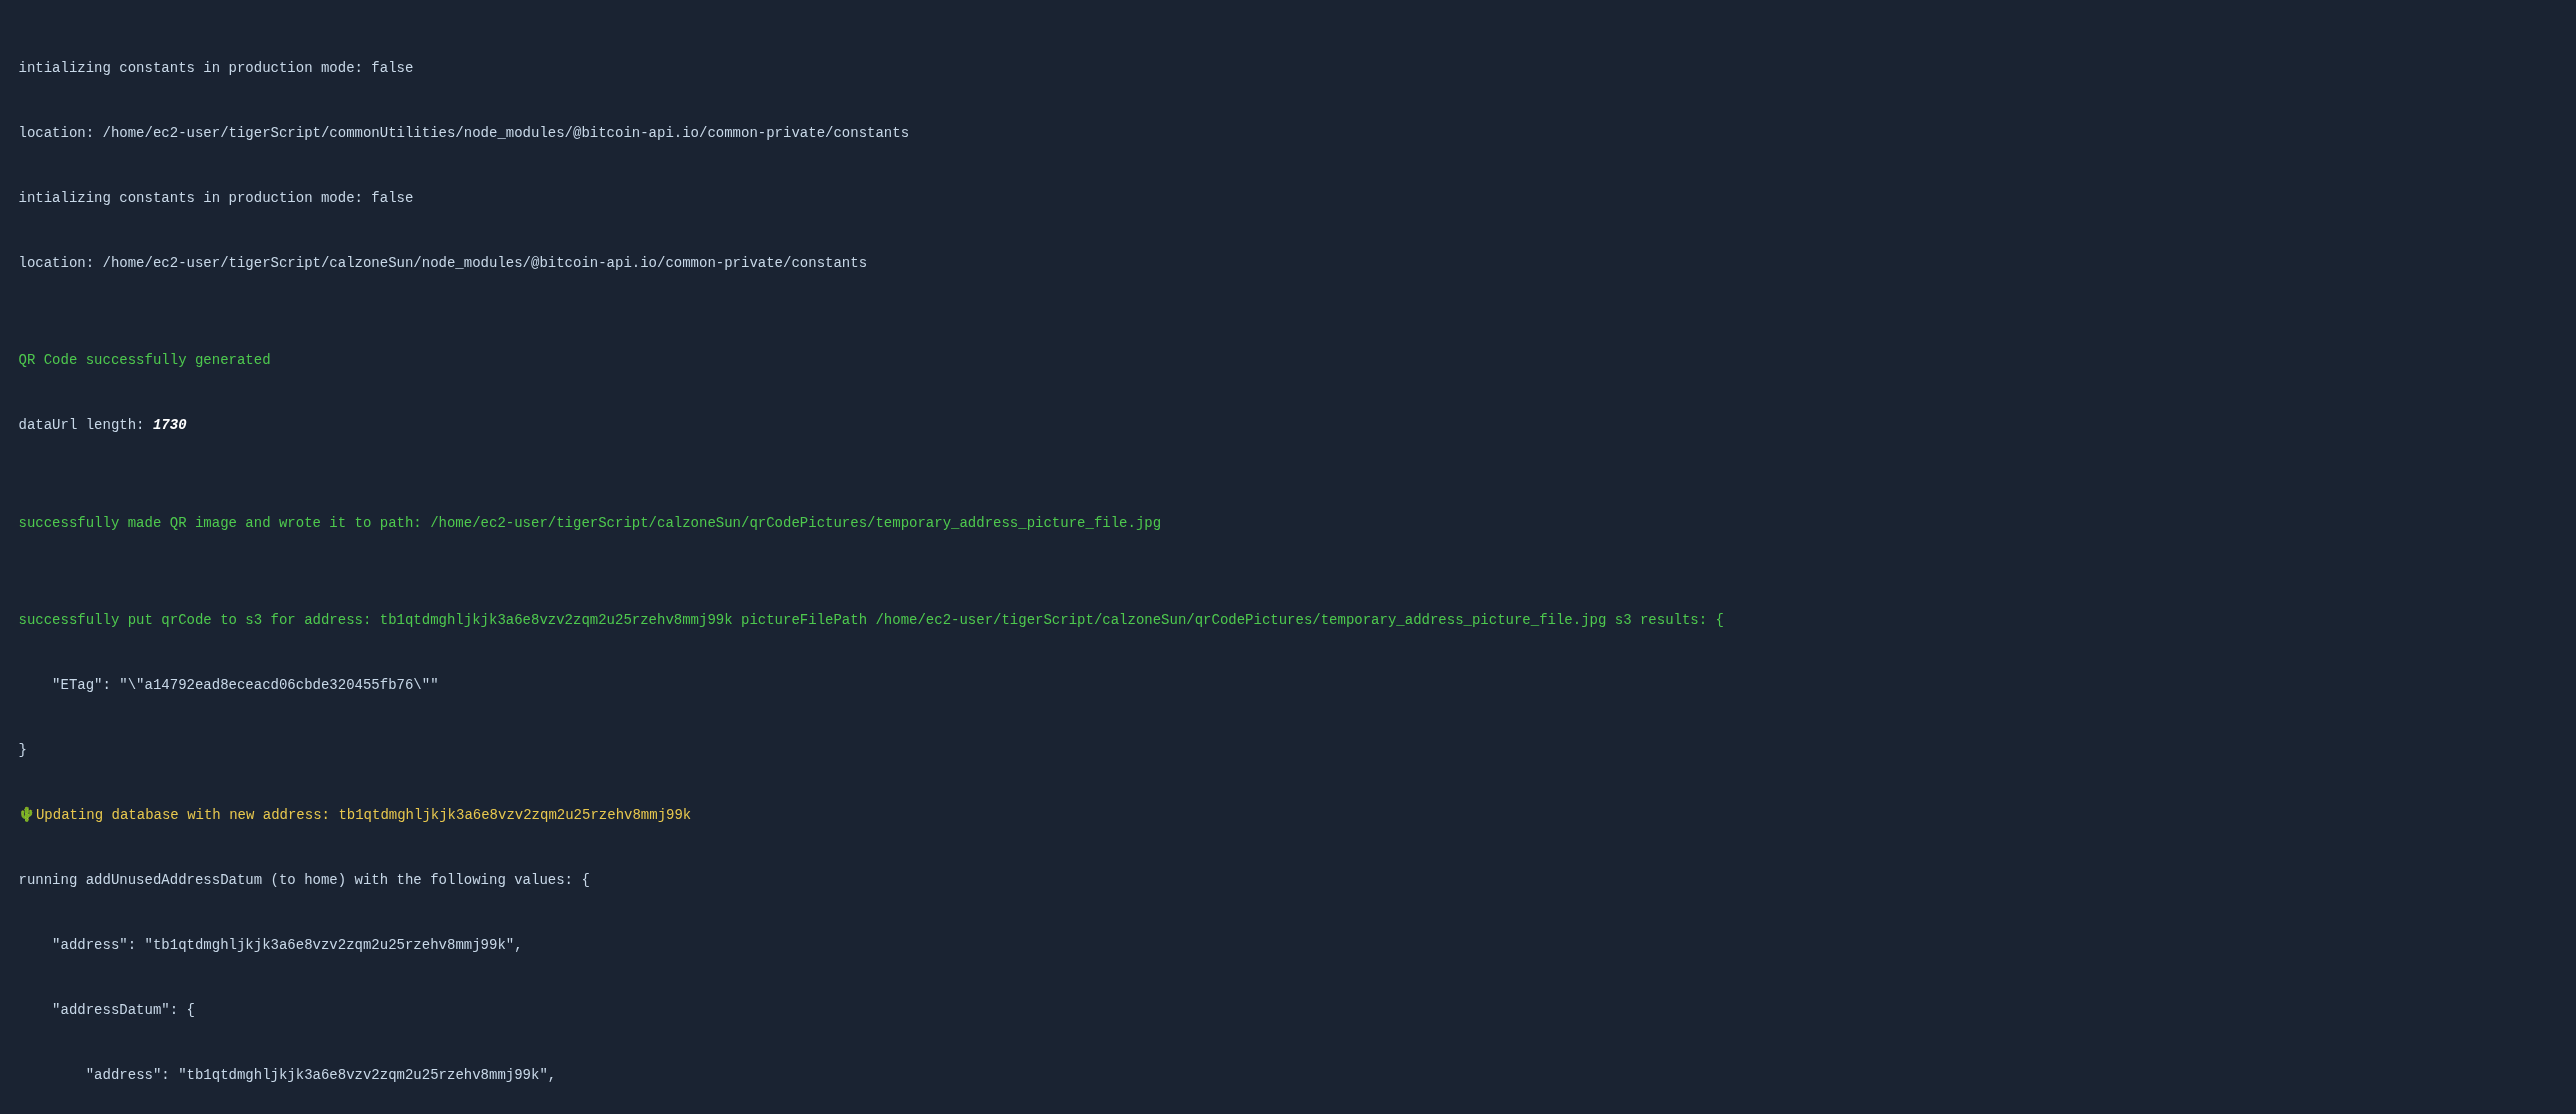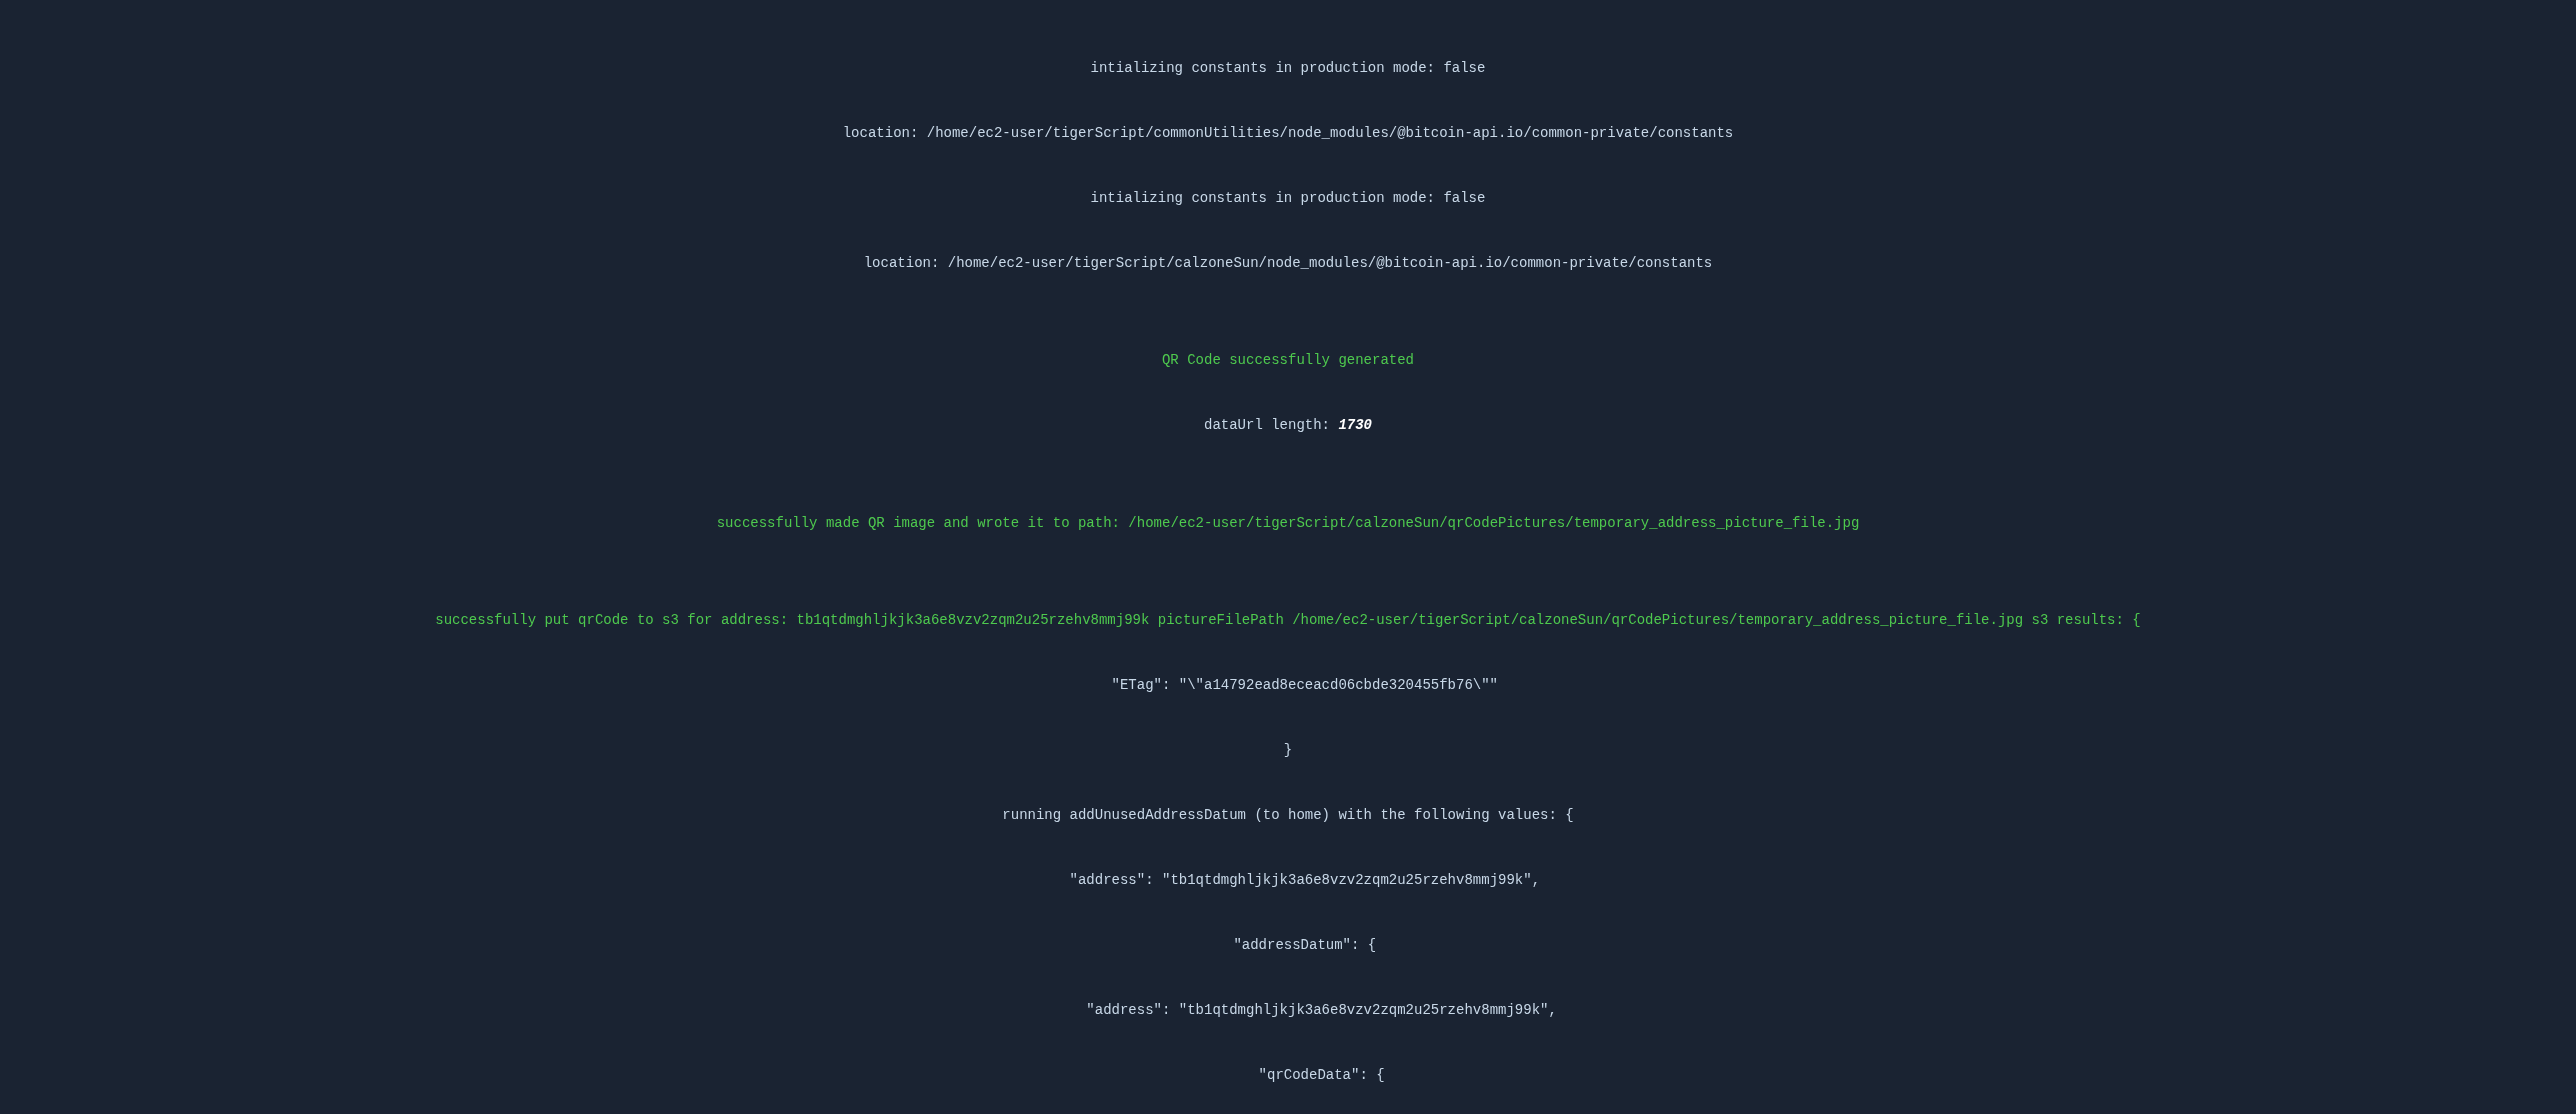--- a/index.html
+++ b/index.html
@@ -19,21 +19,20 @@
     }
 
     .terminal-output {
       white-space: pre-wrap;
       word-break: break-all;
       line-height: 1.55;
     }
 
     .line {
       display: block;
-      text-align: center;
     }
 
     .color-normal {
       color: #c8d8e8;
     }
 
     .color-green {
       color: #4ec94e;
       margin-top: 32px;
     }
@@ -49,20 +48,21 @@
   <span class="line color-normal">intializing constants in production mode: false</span>
   <span class="line color-normal">location: /home/ec2-user/tigerScript/commonUtilities/node_modules/@bitcoin-api.io/common-private/constants</span>
   <span class="line color-normal">intializing constants in production mode: false</span>
   <span class="line color-normal">location: /home/ec2-user/tigerScript/calzoneSun/node_modules/@bitcoin-api.io/common-private/constants</span>
   <span class="line color-green">QR Code successfully generated</span>
   <span class="line color-normal">dataUrl length: <span style="color:#ffffff;font-weight:bold;font-style:italic;">1730</span></span>
   <span class="line color-green">successfully made QR image and wrote it to path: /home/ec2-user/tigerScript/calzoneSun/qrCodePictures/temporary_address_picture_file.jpg</span>
   <span class="line color-green">successfully put qrCode to s3 for address: tb1qtdmghljkjk3a6e8vzv2zqm2u25rzehv8mmj99k pictureFilePath /home/ec2-user/tigerScript/calzoneSun/qrCodePictures/temporary_address_picture_file.jpg s3 results: {</span>
   <span class="line color-normal">    "ETag": "\"a14792ead8eceacd06cbde320455fb76\""</span>
   <span class="line color-normal">}</span>
+  <span class="line color-yellow">🌵Updating database with new address: tb1qtdmghljkjk3a6e8vzv2zqm2u25rzehv8mmj99k</span>
   <span class="line color-normal">running addUnusedAddressDatum (to home) with the following values: {</span>
   <span class="line color-normal">    "address": "tb1qtdmghljkjk3a6e8vzv2zqm2u25rzehv8mmj99k",</span>
   <span class="line color-normal">    "addressDatum": {</span>
   <span class="line color-normal">        "address": "tb1qtdmghljkjk3a6e8vzv2zqm2u25rzehv8mmj99k",</span>
   <span class="line color-normal">        "qrCodeData": {</span>
   
   
   
   
   

